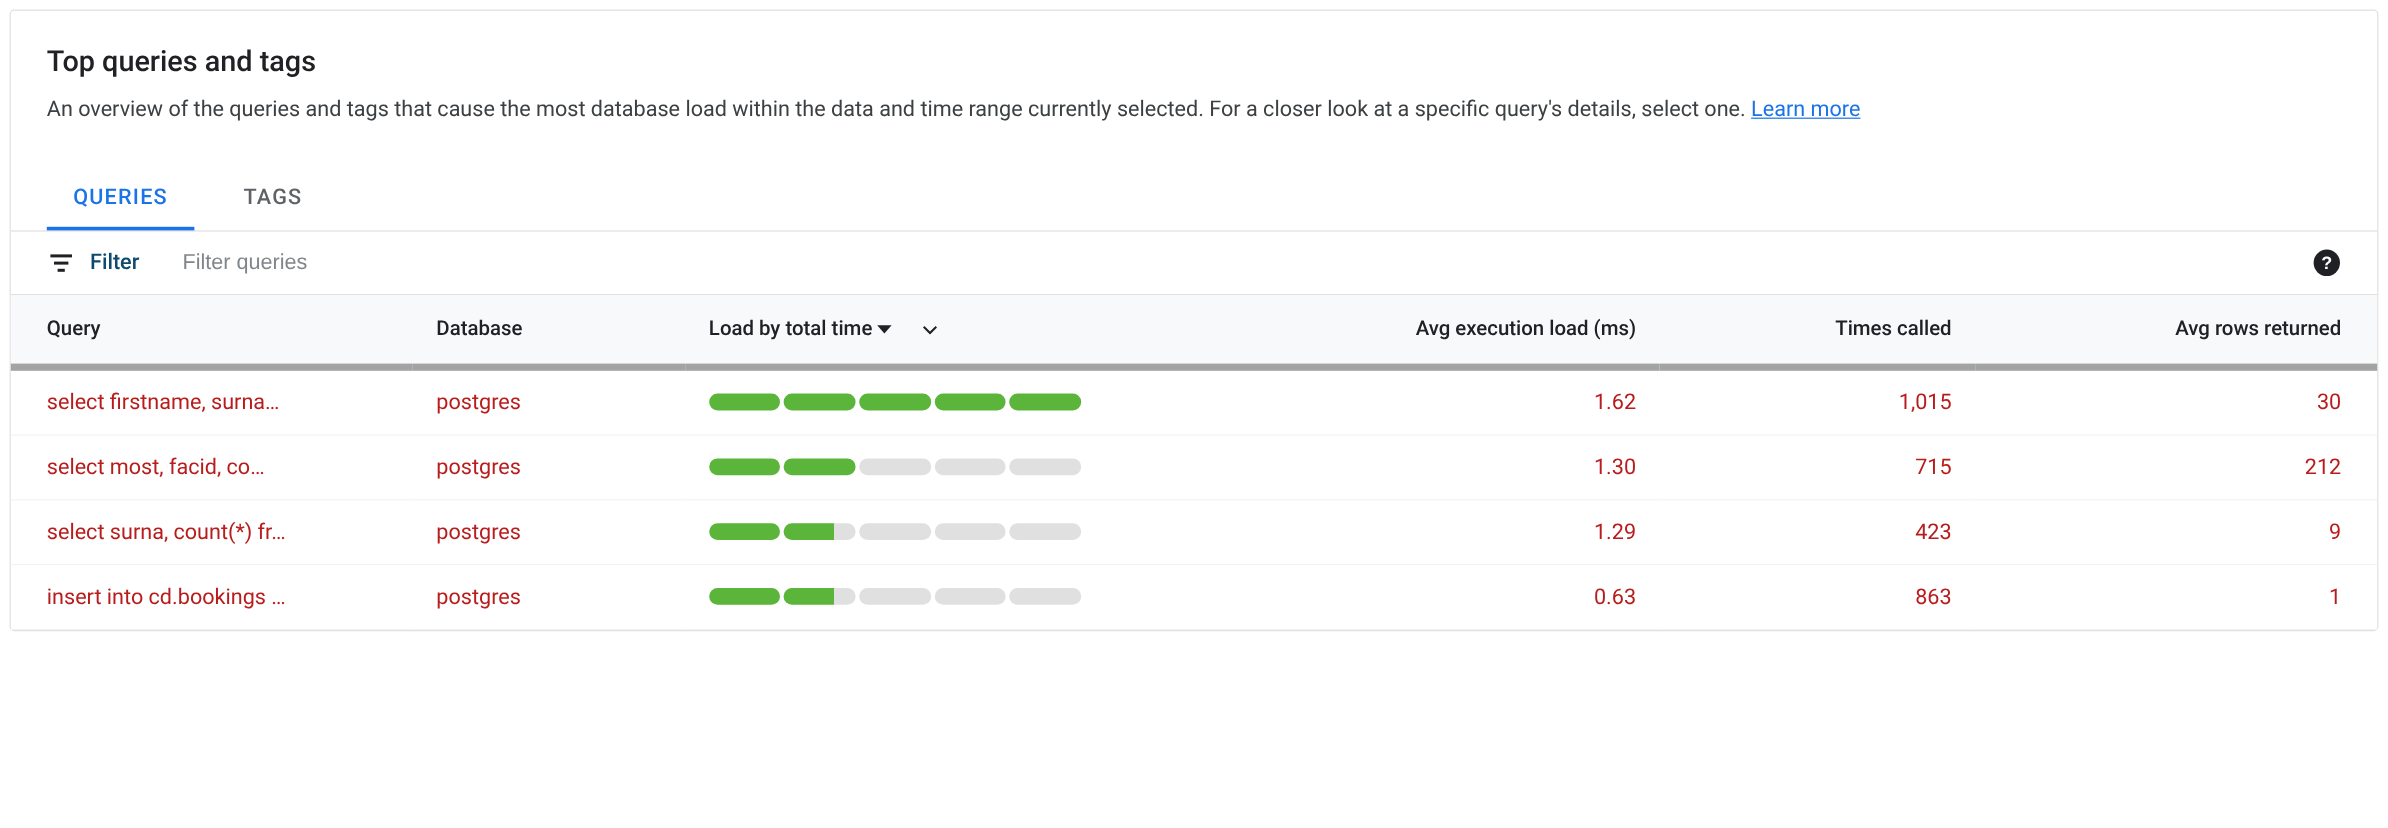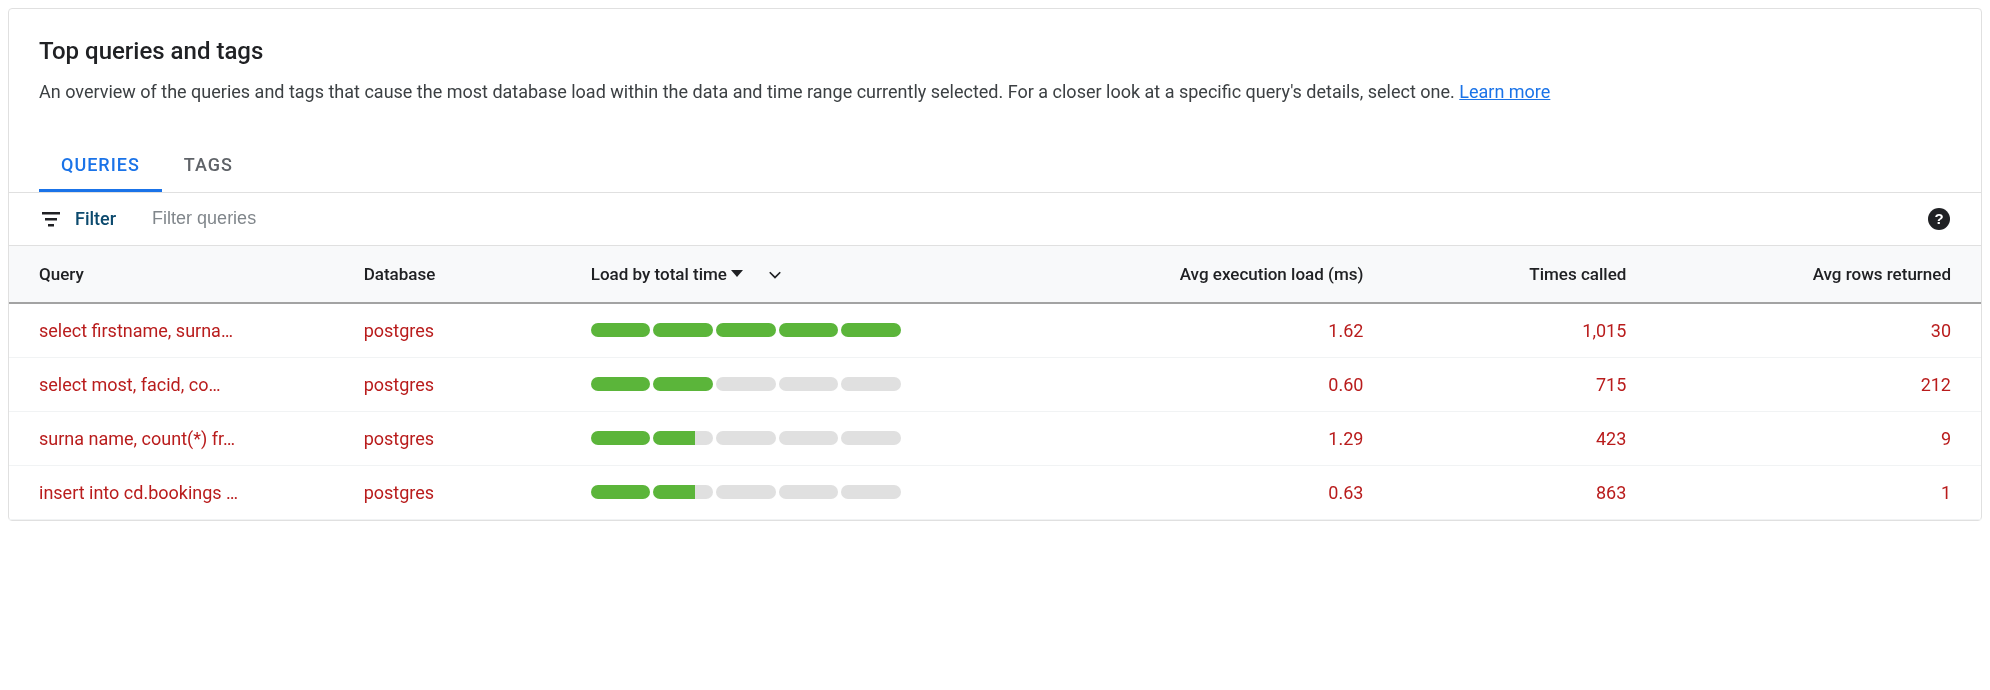--- a/index.html
+++ b/index.html
@@ -41,20 +41,21 @@
     }
     .link {
       color: #1a73e8;
       text-decoration: underline;
       cursor: pointer;
     }
     .tabs {
       display: flex;
       border-bottom: 1px solid #e0e0e0;
       padding: 0 30px;
+      gap: 19px;
     }
     .tab {
       padding: 14px 22px;
       font-size: 18px;
       font-weight: 500;
       letter-spacing: 1px;
       color: #5f6368;
       cursor: pointer;
       border-bottom: 3px solid transparent;
       text-transform: uppercase;
@@ -103,21 +104,21 @@
     }
     .table thead tr {
       background: #f8f9fa;
     }
     .table th {
       text-align: left;
       padding: 16px 20px;
       font-size: 17px;
       font-weight: 500;
       color: #202124;
-      border-bottom: 2px solid #a3a3a3;
+      border-bottom: 6px solid #a3a3a3;
     }
     .table th.num, .table td.num {
       text-align: right;
     }
     .table td {
       padding: 16px 20px;
       font-size: 18px;
       color: #b91c1c;
       border-bottom: 1px solid #f1f3f4;
     }
@@ -248,26 +249,26 @@
             <td class="col-database">postgres</td>
             <td class="col-load">
               <div class="load-bar">
                 <div class="load-segment filled"></div>
                 <div class="load-segment filled"></div>
                 <div class="load-segment"></div>
                 <div class="load-segment"></div>
                 <div class="load-segment"></div>
               </div>
             </td>
-            <td class="col-avgexec num">0.60</td>
+            <td class="col-avgexec num">1.30</td>
             <td class="col-times num">715</td>
             <td class="col-avgrows num">212</td>
           </tr>
           <tr>
-            <td class="col-query query-cell">surna name, count(*) fr…</td>
+            <td class="col-query query-cell">select surna, count(*) fr…</td>
             <td class="col-database">postgres</td>
             <td class="col-load">
               <div class="load-bar">
                 <div class="load-segment filled"></div>
                 <div class="load-segment partial" style="--pct: 70%;"></div>
                 <div class="load-segment"></div>
                 <div class="load-segment"></div>
                 <div class="load-segment"></div>
               </div>
             </td>

